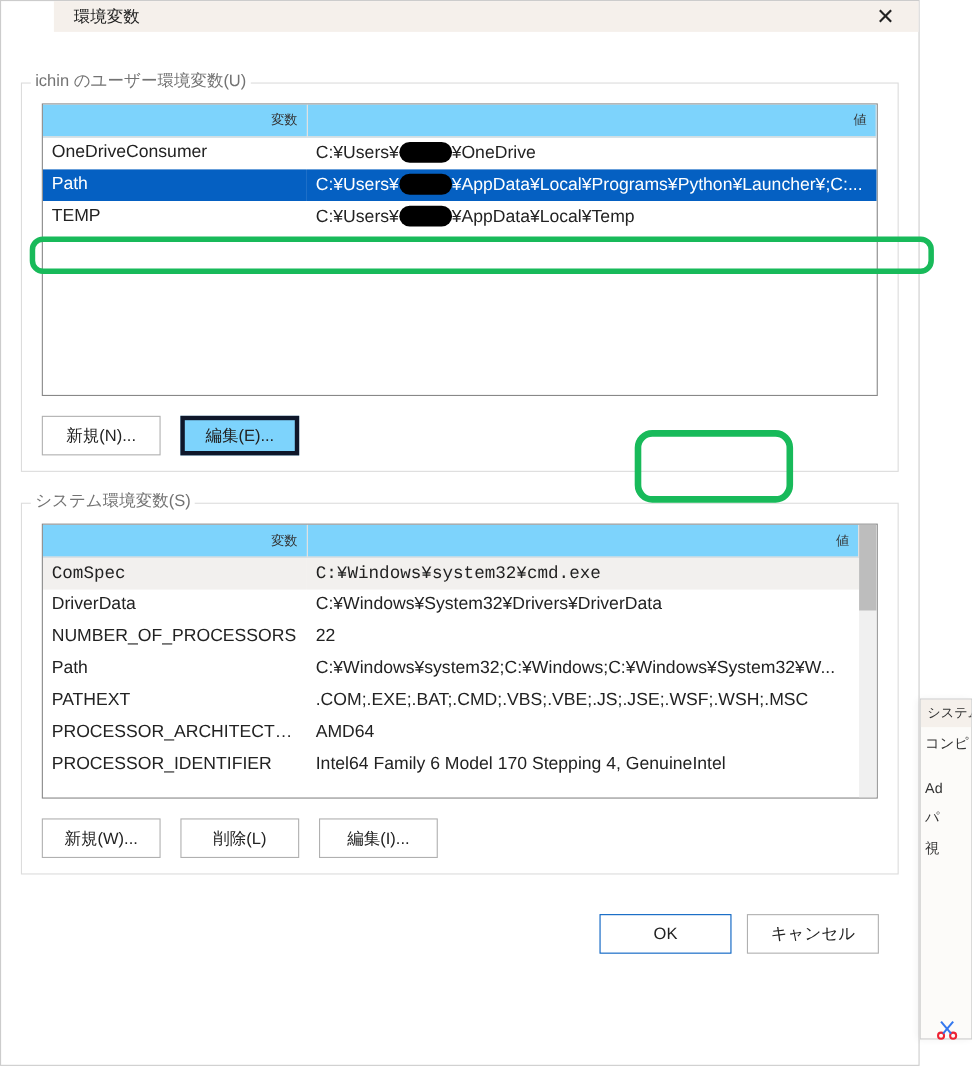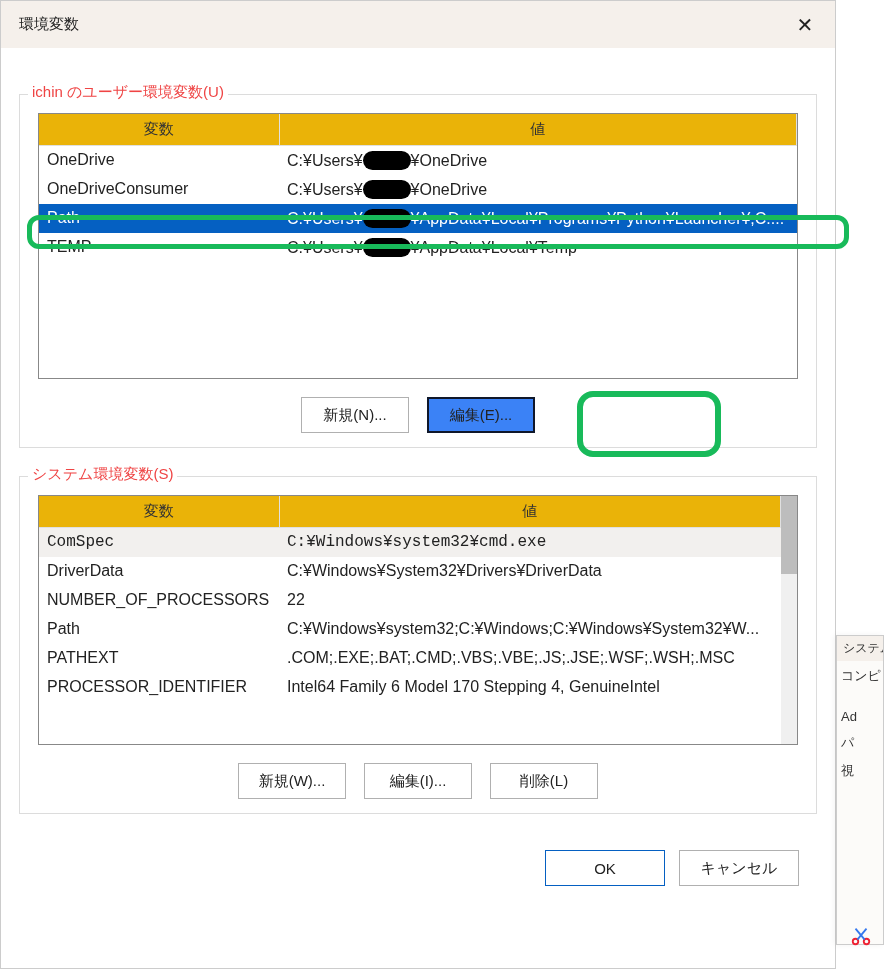--- a/index.html
+++ b/index.html
@@ -14,46 +14,47 @@
     }
     .dialog {
       width: 836px;
       height: 969px;
       background: #ffffff;
       border: 1px solid #ccc;
       position: absolute;
       top: 0; left: 0;
     }
     .titlebar {
-      height: 47px;
+      height: 28px;
       background: #f5f0eb;
       display: flex;
       align-items: center;
       justify-content: space-between;
       padding: 0 18px;
+      margin-left: 48px;
     }
     .titlebar .title { font-size: 15px; color: #222; }
     .close-x { font-size: 20px; cursor: pointer; color: #222; width: 24px; text-align: center; }
     .content {
       padding: 18px;
     }
     .section {
       border: 1px solid #dcdcdc;
       padding: 18px 18px 14px 18px;
       margin-top: 28px;
       position: relative;
     }
     .section-label {
       position: absolute;
       top: -12px;
       left: 8px;
       background: #fff;
       padding: 0 4px;
       font-size: 15px;
-      color: #ef4444;
+      color: #737373;
     }
     .table-wrap {
       border: 1px solid #888;
       height: 266px;
       overflow: hidden;
       background: #fff;
       position: relative;
     }
     .table-wrap.system {
       height: 250px;
@@ -69,27 +70,27 @@
       position: relative;
     }
     .scroll-thumb {
       position: absolute;
       top: 0; left: 0; right: 0;
       height: 78px;
       background: #bdbdbd;
     }
     table { border-collapse: collapse; width: 100%; table-layout: fixed; }
     th {
-      text-align: center;
+      text-align: right;
       font-weight: normal;
-      font-size: 15px;
+      font-size: 12px;
       padding: 6px 8px;
       border-right: 1px solid #e0e0e0;
       border-bottom: 1px solid #e0e0e0;
-      background: #eab308;
+      background: #7dd3fc;
       color: #333;
     }
     td {
       padding: 3px 8px;
       font-size: 16px;
       white-space: nowrap;
       overflow: hidden;
       text-overflow: ellipsis;
       color: #222;
       height: 29px;
@@ -105,41 +106,41 @@
     .redact {
       display: inline-block;
       background: #000;
       border-radius: 11px;
       width: 48px;
       height: 19px;
       vertical-align: -4px;
     }
     .btn-row {
       display: flex;
-      justify-content: center;
+      justify-content: flex-start;
       gap: 18px;
       margin-top: 18px;
     }
     .win-btn {
       min-width: 108px;
       height: 36px;
       border: 1px solid #b0b0b0;
       background: #fff;
       font-size: 15px;
       color: #222;
       cursor: pointer;
       display: inline-flex;
       align-items: center;
       justify-content: center;
       padding: 0 14px;
       font-family: inherit;
     }
     .win-btn.highlight {
-      background: #3b82f6;
-      border: 2px solid #0f172a;
+      background: #7dd3fc;
+      border: 4px solid #0f172a;
     }
     .win-btn.primary {
       border: 1px solid #0560c2;
       text-align: center;
     }
     .bottom-btns {
       display: flex;
       justify-content: flex-end;
       gap: 14px;
       margin-top: 36px;
@@ -201,24 +202,20 @@
               <col class="var-col">
               <col>
             </colgroup>
           <thead>
             <tr>
               <th>変数</th>
               <th>値</th>
             </tr>
           </thead>
           <tbody id="user-tbody">
-              <tr>
-                <td>OneDrive</td>
-                <td><span>C:¥Users¥</span><span class="redact"></span><span>¥OneDrive</span></td>
-              </tr>
               <tr>
                 <td>OneDriveConsumer</td>
                 <td><span>C:¥Users¥</span><span class="redact"></span><span>¥OneDrive</span></td>
               </tr>
               <tr class="selected">
                 <td>Path</td>
                 <td><span>C:¥Users¥</span><span class="redact"></span><span>¥AppData¥Local¥Programs¥Python¥Launcher¥;C:...</span></td>
               </tr>
               <tr>
                 <td>TEMP</td>
@@ -265,35 +262,39 @@
                 </tr>
                 <tr>
                   <td>Path</td>
                   <td>C:¥Windows¥system32;C:¥Windows;C:¥Windows¥System32¥W...</td>
                 </tr>
                 <tr>
                   <td>PATHEXT</td>
                   <td>.COM;.EXE;.BAT;.CMD;.VBS;.VBE;.JS;.JSE;.WSF;.WSH;.MSC</td>
                 </tr>
                 <tr>
+                  <td>PROCESSOR_ARCHITECTURE</td>
+                  <td>AMD64</td>
+                </tr>
+                <tr>
                   <td>PROCESSOR_IDENTIFIER</td>
                   <td>Intel64 Family 6 Model 170 Stepping 4, GenuineIntel</td>
                 </tr>
               </tbody>
           </table>
         </div>
         <div class="scrollbar">
           <div class="scroll-thumb"></div>
         </div>
       </div>
 
       <div class="btn-row">
         <button class="win-btn">新規(W)...</button>
+        <button class="win-btn">削除(L)</button>
         <button class="win-btn">編集(I)...</button>
-        <button class="win-btn">削除(L)</button>
       </div>
     </div>
 
     <div class="bottom-btns">
       <button class="win-btn primary" style="min-width:120px">OK</button>
       <button class="win-btn" style="min-width:120px">キャンセル</button>
     </div>
 
   </div>
 

